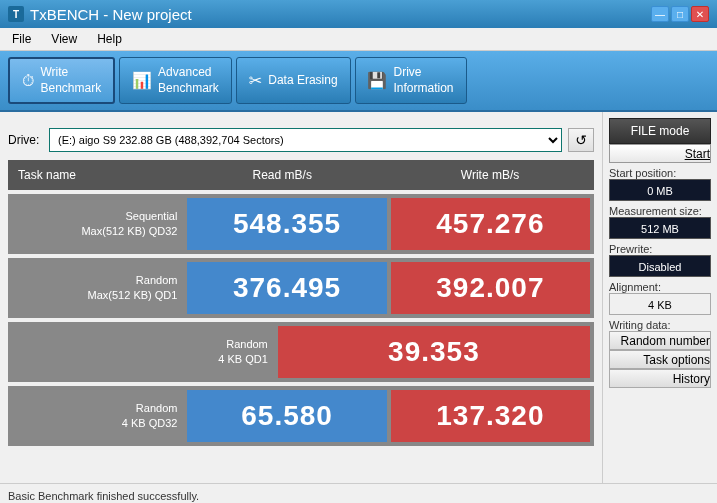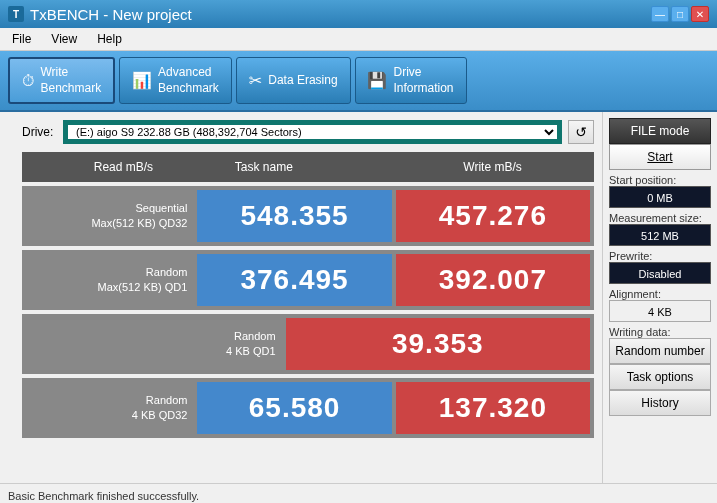--- a/index.html
+++ b/index.html
@@ -103,38 +103,37 @@
     .toolbar-btn-text {
       text-align: left;
       line-height: 1.3;
     }
     .content-area {
       display: flex;
       height: calc(503px - 28px - 24px - 56px - 24px);
     }
     .main-panel {
       flex: 1;
-      padding: 8px 8px;
-      margin-left: 14px;
+      padding: 16px 8px;
     }
     .drive-row {
       display: flex;
       align-items: center;
       margin-bottom: 8px;
       gap: 6px;
     }
     .drive-label {
       font-size: 12px;
       color: #000;
       min-width: 35px;
     }
     .drive-select {
       flex: 1;
       height: 24px;
-      border: 5px solid #0f766e;
+      border: 1px solid #0f766e;
       background: white;
       font-size: 11px;
       padding: 0 4px;
     }
     .drive-refresh-btn {
       width: 26px;
       height: 24px;
       background: linear-gradient(to bottom, #f5f5f5, #e0e0e0);
       border: 1px solid #aaa;
       cursor: pointer;
@@ -202,26 +201,26 @@
       width: 115px;
       padding: 6px 6px;
       border-left: 1px solid #ccc;
       display: flex;
       flex-direction: column;
       gap: 0;
       background: #f0f0f0;
     }
     .side-btn {
       width: 100%;
-      height: 26px;
+      height: 19px;
       background: linear-gradient(to bottom, #f5f5f5, #ddd);
       border: 1px solid #aaa;
       cursor: pointer;
       font-size: 12px;
-      text-align: center;
+      text-align: right;
     }
     .side-btn.start-btn {
       background: linear-gradient(to bottom, #ffffff, #e8e8e8);
       border: 1px solid #999;
     }
     .side-label {
       font-size: 11px;
       color: #333;
       margin-top: 4px;
     }
@@ -314,22 +313,22 @@
 
     <div class="drive-row">
       <span class="drive-label">Drive:</span>
       <select class="drive-select"><option>(E:) aigo S9  232.88 GB (488,392,704 Sectors)</option></select>
       <button class="drive-refresh-btn">↺</button>
     </div>
 
     <div>
 
       <div class="bench-header-row">
+        <div class="bench-header-cell task">Task name</div>
         <div class="bench-header-cell read">Read mB/s</div>
-        <div class="bench-header-cell task">Task name</div>
         <div class="bench-header-cell write">Write mB/s</div>
       </div>
 
       <div class="bench-body">
 
         <div class="bench-data-row">
           <div class="bench-task-name">Sequential<br>Max(512 KB) QD32</div>
           <div class="bench-read-cell">548.355</div>
           <div class="bench-write-cell">457.276</div>
         </div>

